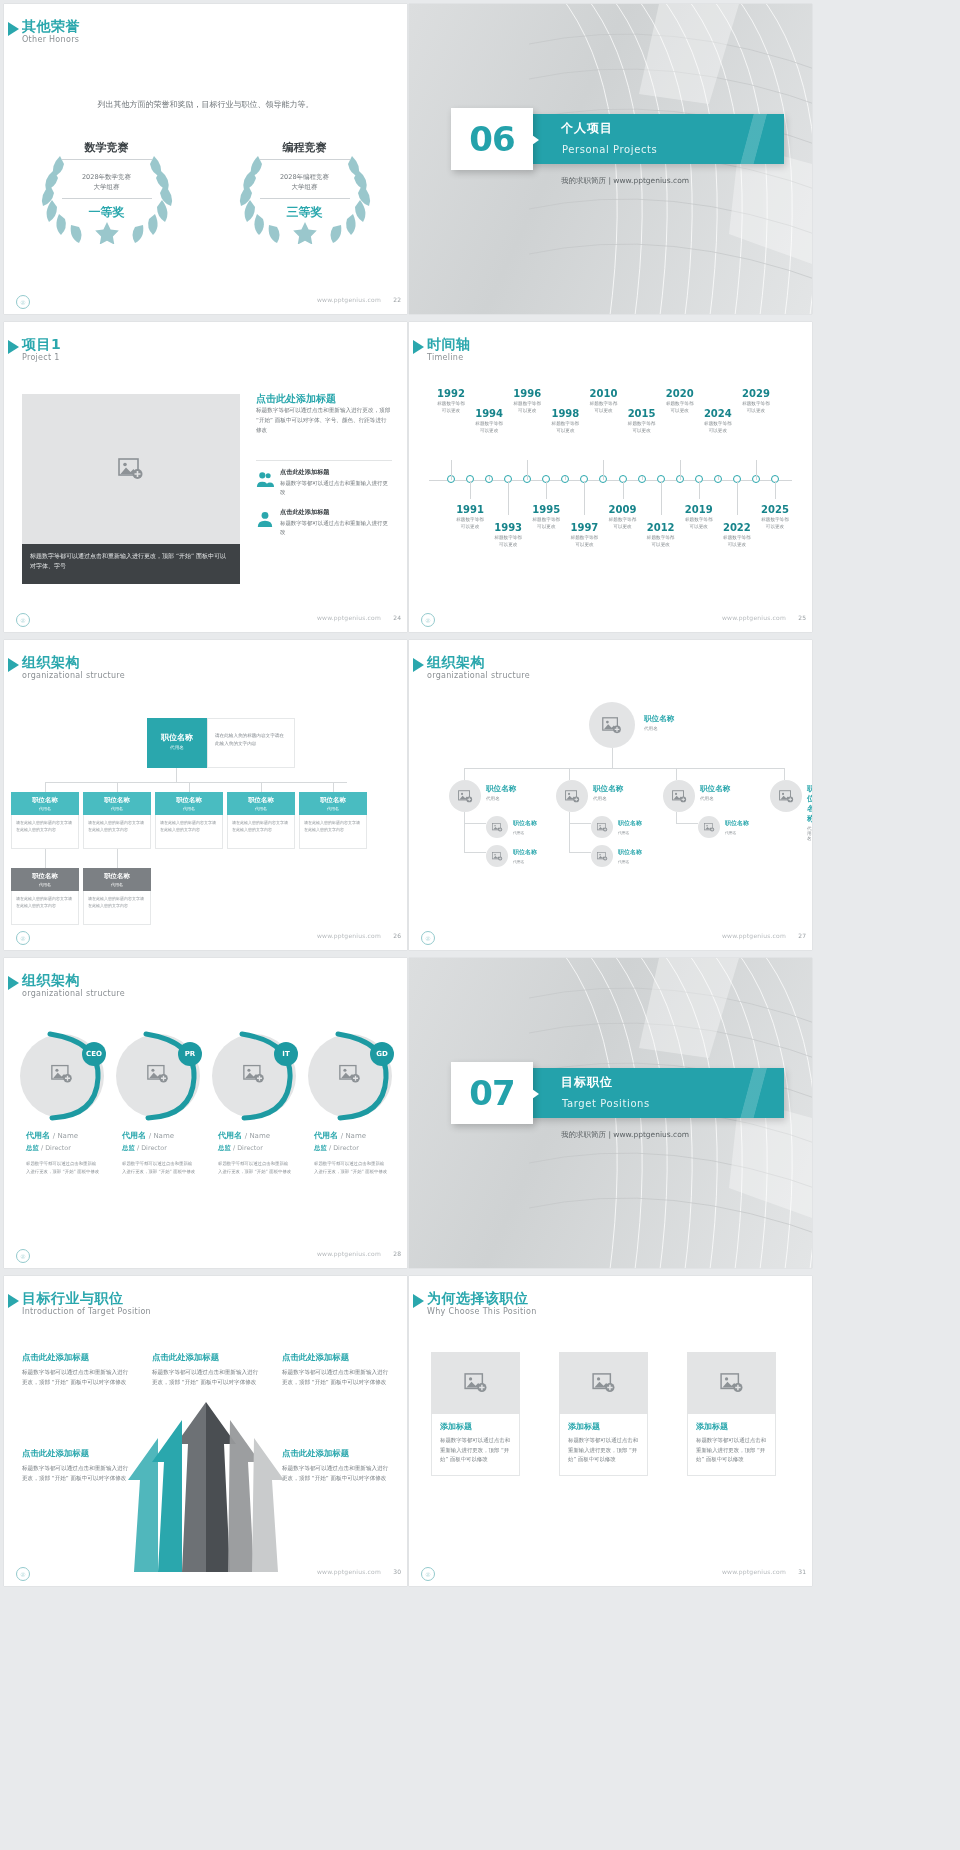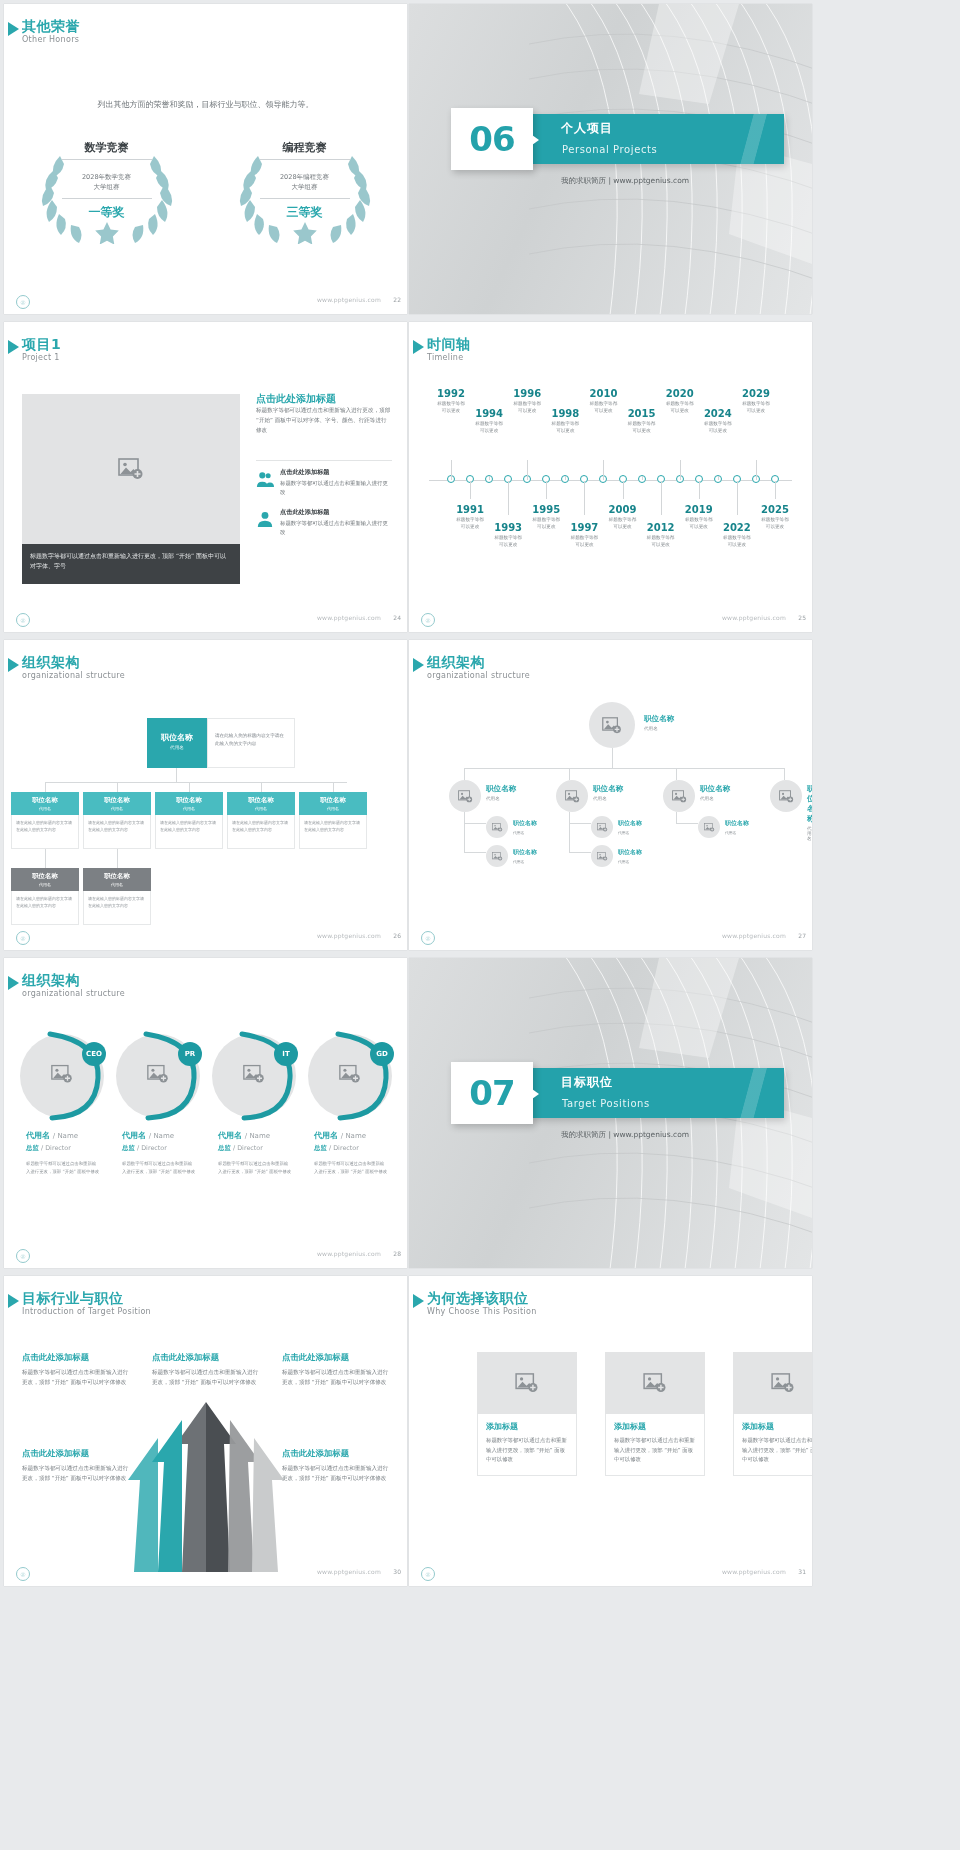--- a/index.html
+++ b/index.html
@@ -114,21 +114,21 @@
   .p-name{position:absolute;font-size:8px;font-weight:bold;color:#2aa7ad;}
   .p-name .g{color:#9aa0a4;font-weight:normal;font-size:7px;}
   .p-role{position:absolute;font-size:6.4px;font-weight:bold;color:#2aa7ad;}
   .p-role .g{color:#9aa0a4;font-weight:normal;}
   .p-desc{position:absolute;font-size:4.4px;color:#8a9095;line-height:1.75;width:74px;}
   
   .ti-blk{position:absolute;width:110px;}
   .ti-blk .h{font-size:8.4px;font-weight:bold;color:#2aa7ad;}
   .ti-blk .d{font-size:5.6px;color:#767c80;line-height:1.85;margin-top:4px;}
   
-  .wc-card{position:absolute;width:100px;margin-left:46px;}
+  .wc-card{position:absolute;width:89px;}
   .wc-card .img{height:62px;background:#e3e4e5;display:flex;align-items:center;justify-content:center;}
   .wc-card .bx{border:1px solid #e4e6e7;border-top:none;padding:7px 8px 10px;background:#fff;}
   .wc-card .bt{font-size:8px;font-weight:bold;color:#2aa7ad;}
   .wc-card .bd{font-size:5.4px;color:#7a8budge;color:#7a8085;line-height:1.8;margin-top:4px;}
 </style>
 </head>
 <body>
 
 <div class="grid">
 

